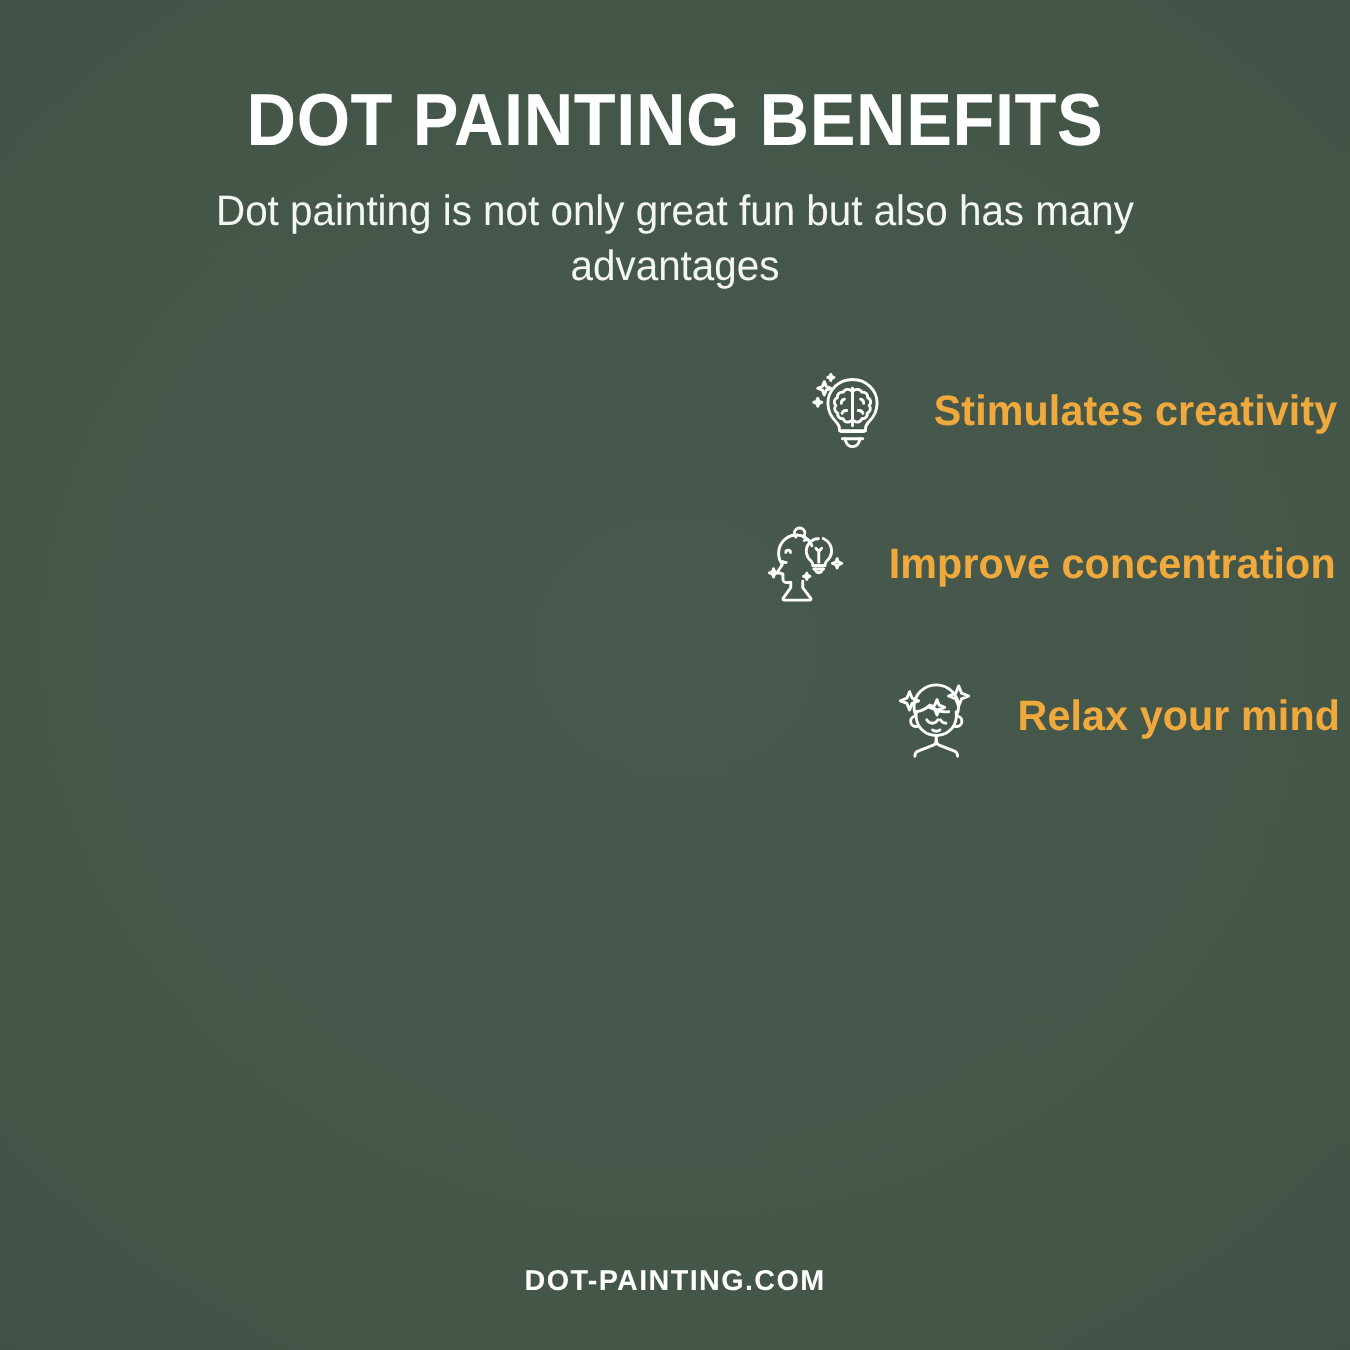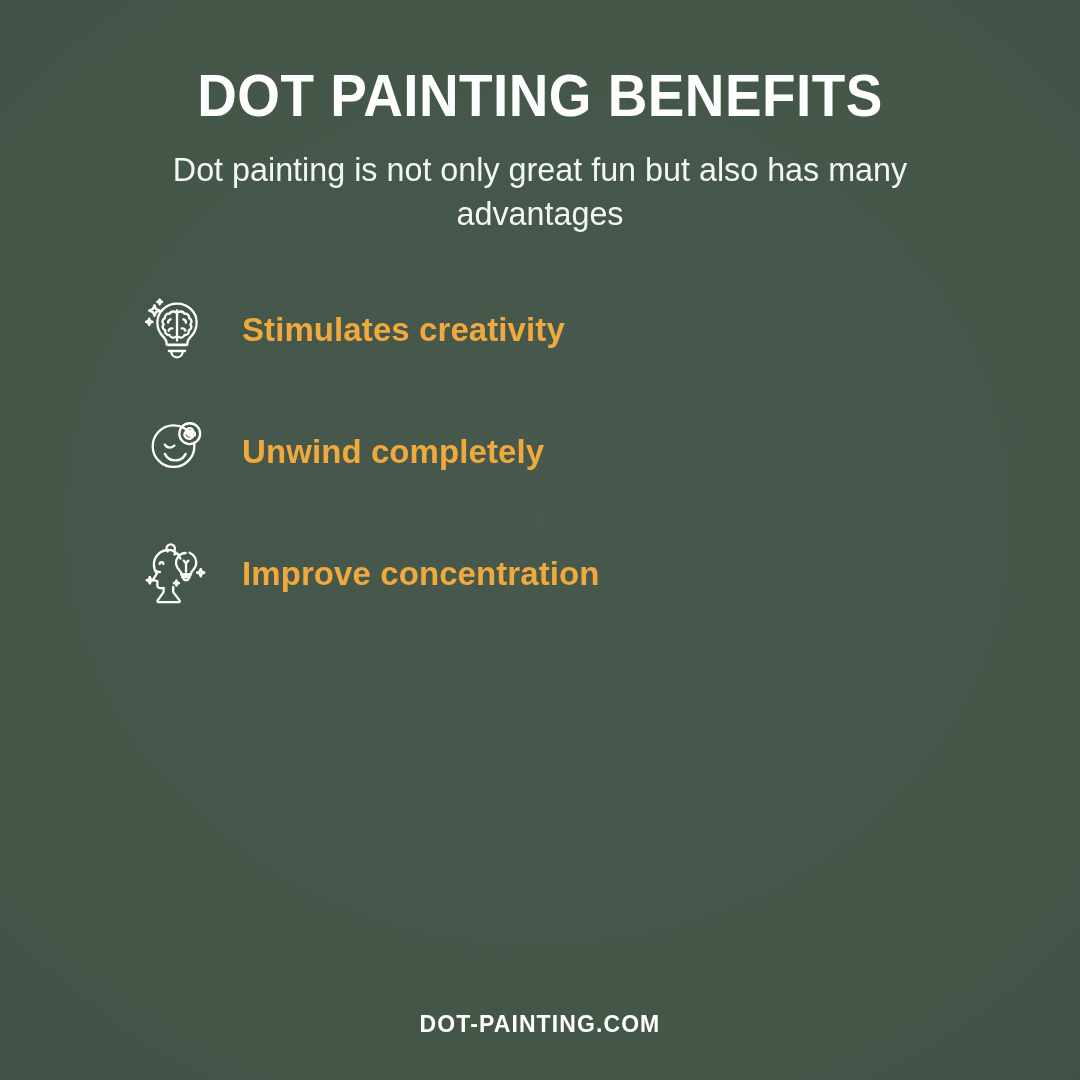--- a/index.html
+++ b/index.html
@@ -60,21 +60,21 @@
     transform: scaleX(0.95);
     transform-origin: center top;
   }
 
   
   .benefits {
     margin-top: 44px;
     width: 100%;
     display: flex;
     flex-direction: column;
-    align-items: flex-start;
+    align-items: flex-end;
     padding-left: 138px;
     box-sizing: border-box;
   }
   .benefit-row {
     display: flex;
     align-items: center;
     height: 100px;
     margin-bottom: 22px;
   }
   .benefit-icon {
@@ -143,38 +143,20 @@
           <path d="M37.6 23.6c1.4 0.4 2.2 1.6 2.1 2.9"></path>
           <path d="M36 31.5c1.6-0.2 2.8 0.6 3.2 1.9"></path>
           <path d="M12.5 11.5l1.3 3.3 3.3 1.3-3.3 1.3-1.3 3.3-1.3-3.3-3.3-1.3 3.3-1.3z"></path>
           <path d="M8 23l0.8 2 2 0.8-2 0.8-0.8 2-0.8-2-2-0.8 2-0.8z"></path>
           <path d="M17 6.5l0.6 1.5 1.5 0.6-1.5 0.6-0.6 1.5-0.6-1.5-1.5-0.6 1.5-0.6z"></path>
         </svg>
       </span>
       <span class="benefit-label">Stimulates creativity</span>
     </div>
 
-    <div class="benefit-row">
-      <span class="benefit-icon">
-        <svg viewBox="0 0 64 64" fill="none" stroke="#ffffff" stroke-width="2" stroke-linecap="round" stroke-linejoin="round">
-          <path d="M44.5 18.8C41.4 13.4 35.6 9.8 29 9.8 19.1 9.8 11 17.9 11 27.8S19.1 45.8 29 45.8 47 37.7 47 27.8c0-1-0.1-2-0.3-3"></path>
-          <path d="M21.5 26.5c0.9 1.6 2.6 2.6 4.4 2.6 1.5 0 2.9-0.7 3.9-1.8"></path>
-          <path d="M21.5 34.5c1.7 3.4 5.1 5.6 9 5.6s7.3-2.2 9-5.6"></path>
-          <circle cx="43" cy="17" r="9"></circle>
-          <path d="M43 12.2c1.7 0 3 1.4 3 3.1 0 0.8-0.3 1.5-0.8 2"></path>
-          <path d="M43 12.2c-1.7 0-3 1.4-3 3.1 0 0.8 0.3 1.5 0.8 2"></path>
-          <path d="M38.6 18.6c-0.5-1.6 0.4-3.4 2-3.9 0.7-0.3 1.5-0.2 2.2 0.1"></path>
-          <path d="M47.4 18.6c0.5-1.6-0.4-3.4-2-3.9-0.7-0.3-1.5-0.2-2.2 0.1"></path>
-          <path d="M40.1 20.6c1.4 1 3.3 1 4.7 0 0.6-0.4 1.1-1.1 1.3-1.8"></path>
-          <path d="M40.1 20.6c-0.7-0.5-1.2-1.1-1.5-1.9"></path>
-          <circle cx="43" cy="17.2" r="1.5"></circle>
-        </svg>
-      </span>
-      <span class="benefit-label">Unwind completely</span>
-    </div>
 
     <div class="benefit-row">
       <span class="benefit-icon">
         <svg viewBox="0 0 64 64" fill="none" stroke="#ffffff" stroke-width="2" stroke-linecap="round" stroke-linejoin="round">
           <path d="M35 19.5c-1.6-4.6-6.2-7.8-11.4-7.4C17.1 12.6 12 18.1 12 24.8c0 2.9 1 5.6 2.6 7.7l-2.8 4.3c-0.4 0.6-0.1 1.4 0.6 1.6l2.6 0.7v3.6c0 1.3 1 2.3 2.3 2.3h3.1"></path>
           <path d="M20.4 44.9v3.6l-5.2 7.3c-0.4 0.6 0 1.4 0.7 1.4h17.6c0.8 0 1.2-0.9 0.7-1.5l-5.5-7.2v-4.5"></path>
           <path d="M17 24.2c0-0.9 0.7-1.6 1.6-1.6s1.6 0.7 1.6 1.6"></path>
           <path d="M14.6 30.4c0.7 0.6 1.7 0.9 2.6 0.7"></path>
           <path d="M24 13.4c-1.4-1.4-1.4-3.7 0-5.1 1.4-1.4 3.7-1.4 5.1 0 1.4 1.4 1.4 3.7 0 5.1"></path>
           <path d="M29.8 15.9c1-0.9 2.6-0.8 3.5 0.2"></path>
@@ -187,20 +169,40 @@
           <path d="M39.8 23.5l2-2.2"></path>
           <path d="M52.5 28.5l0.9 2.3 2.3 0.9-2.3 0.9-0.9 2.3-0.9-2.3-2.3-0.9 2.3-0.9z"></path>
           <path d="M8.5 35.5l0.8 2 2 0.8-2 0.8-0.8 2-0.8-2-2-0.8 2-0.8z"></path>
           <path d="M31.5 38.5l0.6 1.6 1.6 0.6-1.6 0.6-0.6 1.6-0.6-1.6-1.6-0.6 1.6-0.6z"></path>
         </svg>
       </span>
       <span class="benefit-label">Improve concentration</span>
     </div>
 
 
+    <div class="benefit-row">
+      <span class="benefit-icon">
+        <svg viewBox="0 0 64 64" fill="none" stroke="#ffffff" stroke-width="2" stroke-linecap="round" stroke-linejoin="round">
+          <path d="M17.5 30.5c-0.6-1.6-0.9-3.3-0.9-5C16.6 17.1 23.5 10.3 32 10.3s15.4 6.8 15.4 15.2c0 1.7-0.3 3.4-0.9 5"></path>
+          <path d="M18.5 28.8c3.2-0.4 6.4-2 9.1-4.5 3.5 3.3 8.3 5 13 4.6"></path>
+          <path d="M18.2 29c-0.3 2.2-0.2 4.4 0.4 6.4 1.6 5.8 6.8 9.9 13.4 9.9s11.8-4.1 13.4-9.9c0.6-2 0.7-4.2 0.4-6.4"></path>
+          <path d="M17.9 31.9c-2 0-3.6 1.6-3.6 3.6s1.6 3.6 3.6 3.6h0.9"></path>
+          <path d="M46.1 31.9c2 0 3.6 1.6 3.6 3.6s-1.6 3.6-3.6 3.6h-0.9"></path>
+          <path d="M25.5 34.5c0.8 1.4 2.2 2.3 3.8 2.3s3-0.9 3.8-2.3"></path>
+          <path d="M34.9 34.5c0.8 1.4 2.2 2.3 3.8 2.3"></path>
+          <path d="M29.5 41.5c1.5 1 3.5 1 5 0"></path>
+          <path d="M32 45.2v3.8c0 1.3-0.8 2.5-2 3l-10.2 3.9c-1.6 0.6-2.6 2.1-2.6 3.8"></path>
+          <path d="M32 45.2v3.8c0 1.3 0.8 2.5 2 3l10.2 3.9c1.6 0.6 2.6 2.1 2.6 3.8"></path>
+          <path d="M13.5 15l1.8 4.5 4.5 1.8-4.5 1.8-1.8 4.5-1.8-4.5-4.5-1.8 4.5-1.8z"></path>
+          <path d="M47.5 11l2 5 5 2-5 2-2 5-2-5-5-2 5-2z"></path>
+          <path d="M32.5 20.5l1.5 3.8 3.8 1.5-3.8 1.5-1.5 3.8-1.5-3.8-3.8-1.5 3.8-1.5z"></path>
+        </svg>
+      </span>
+      <span class="benefit-label">Relax your mind</span>
+    </div>
 
 
   </div>
 
   <div class="footer">
     <span class="footer-url">DOT-PAINTING.COM</span>
   </div>
 
 </div>
 

